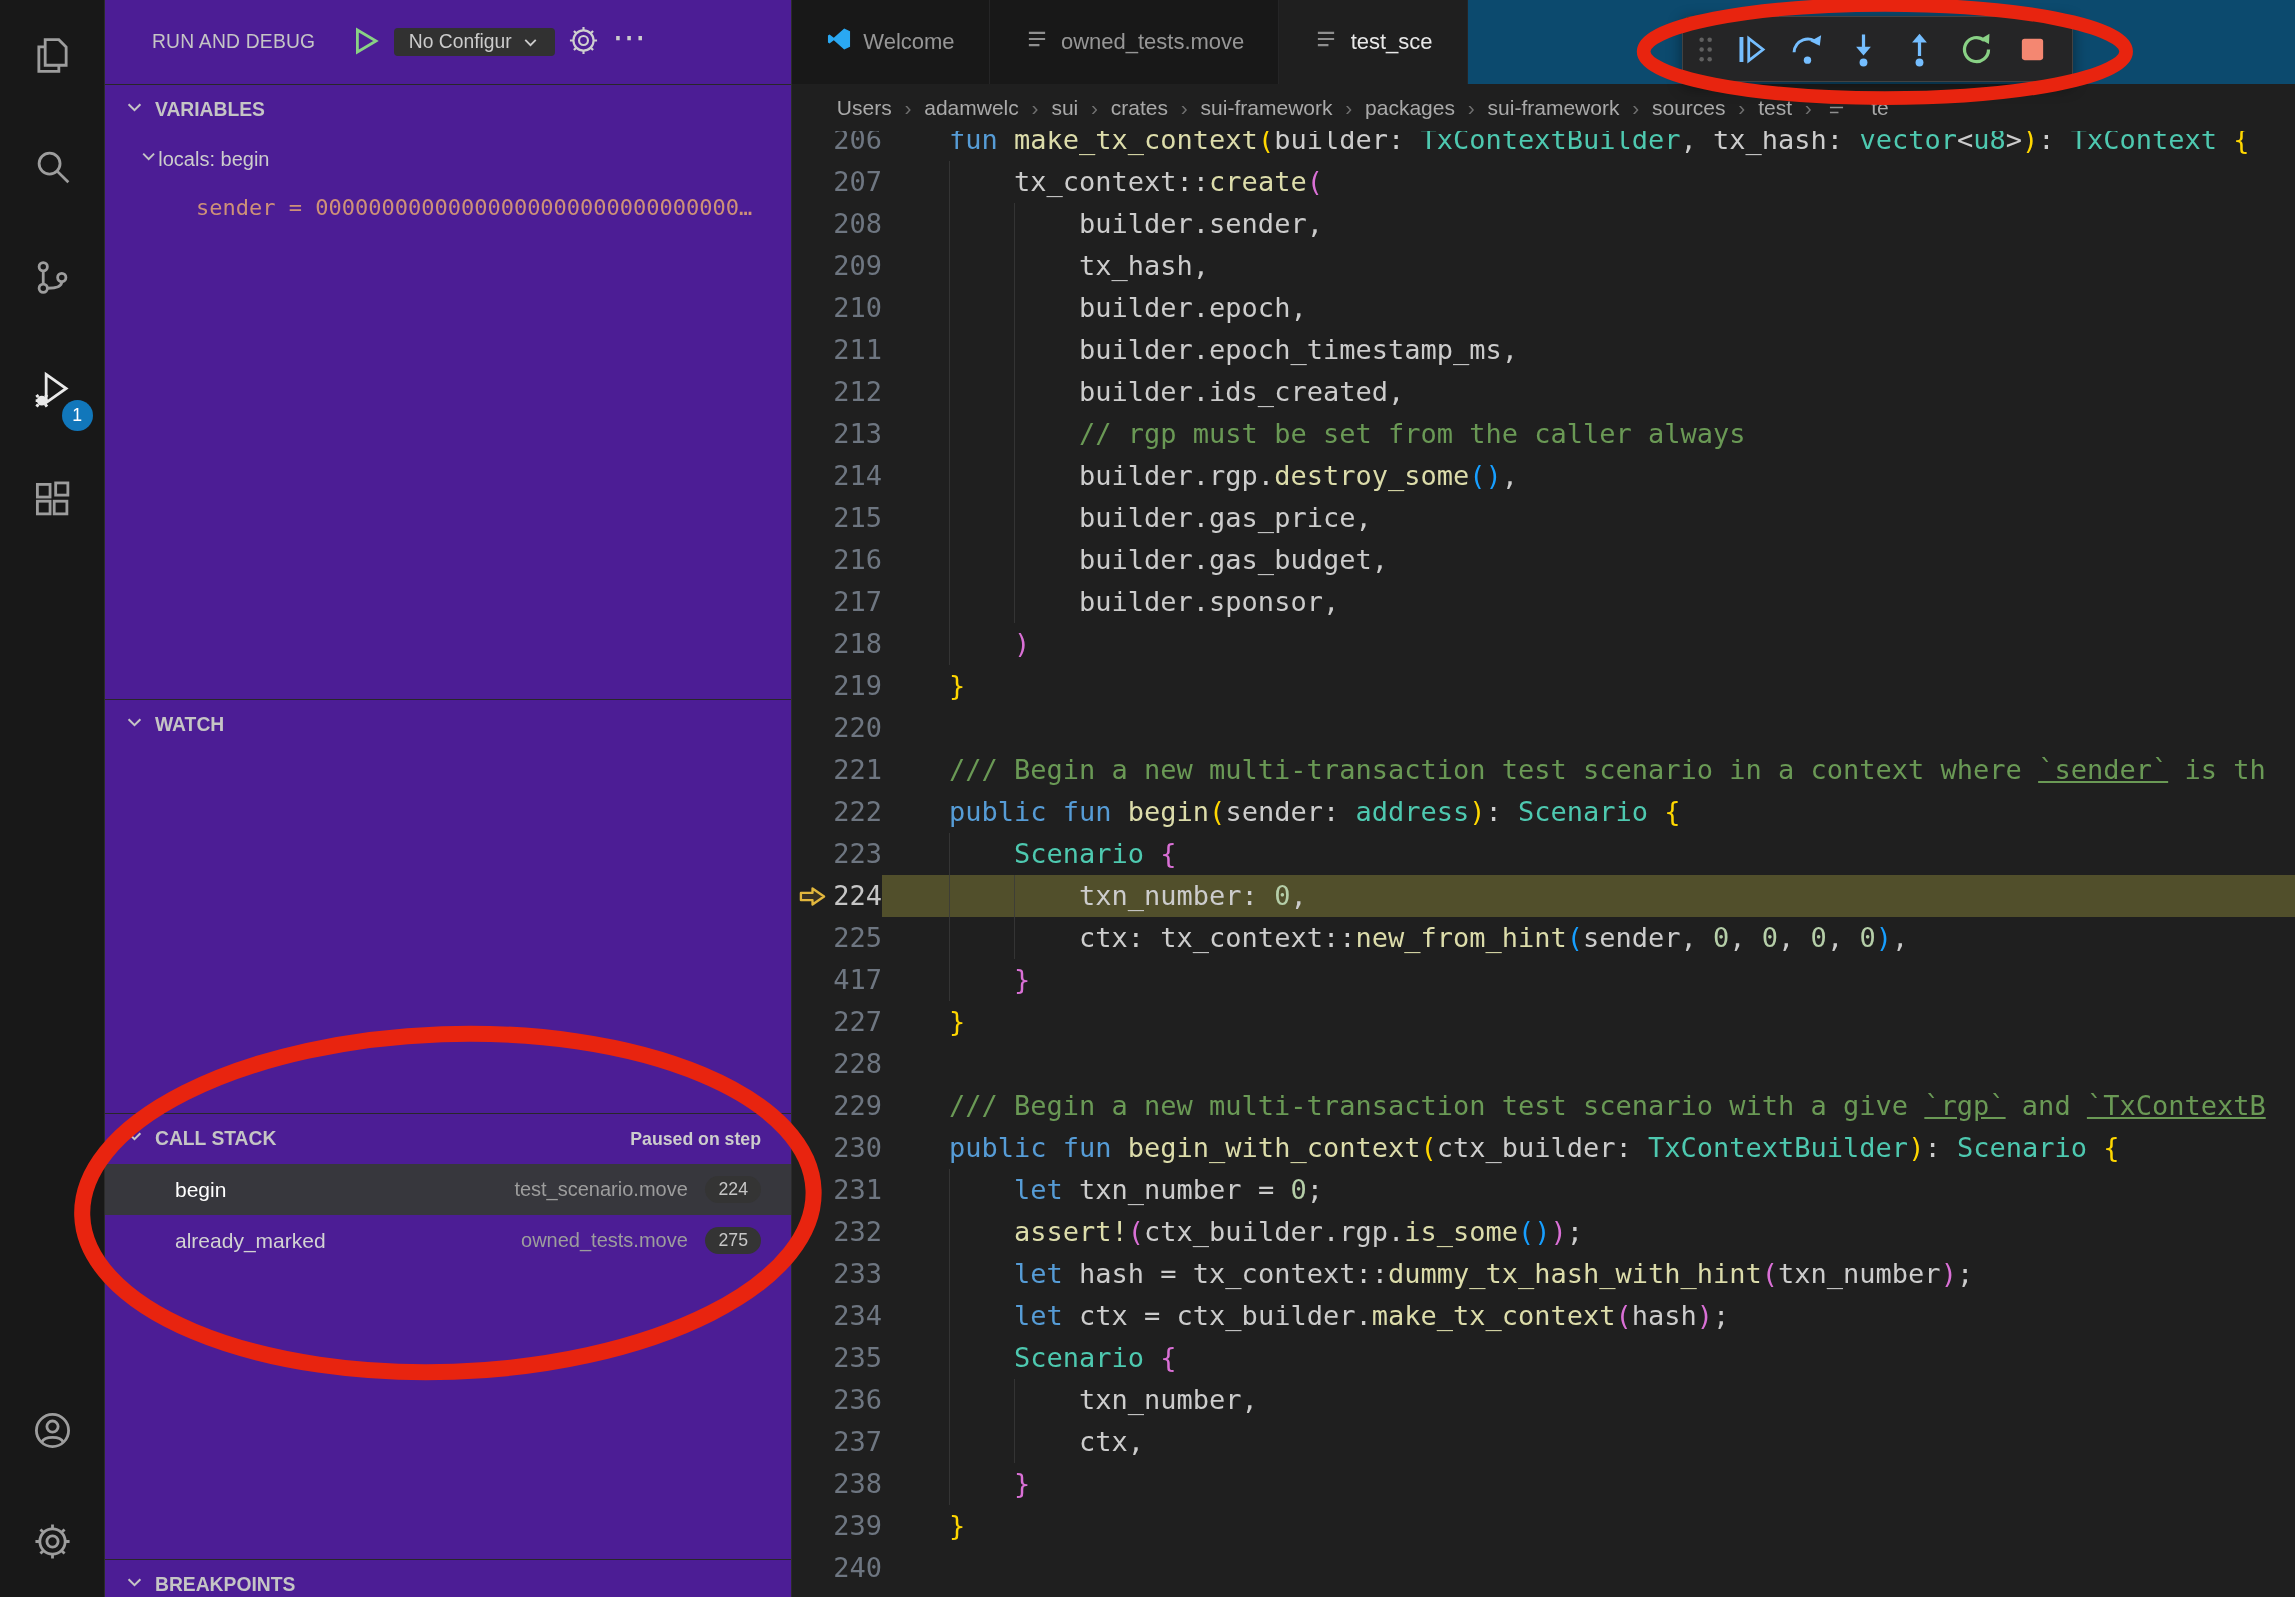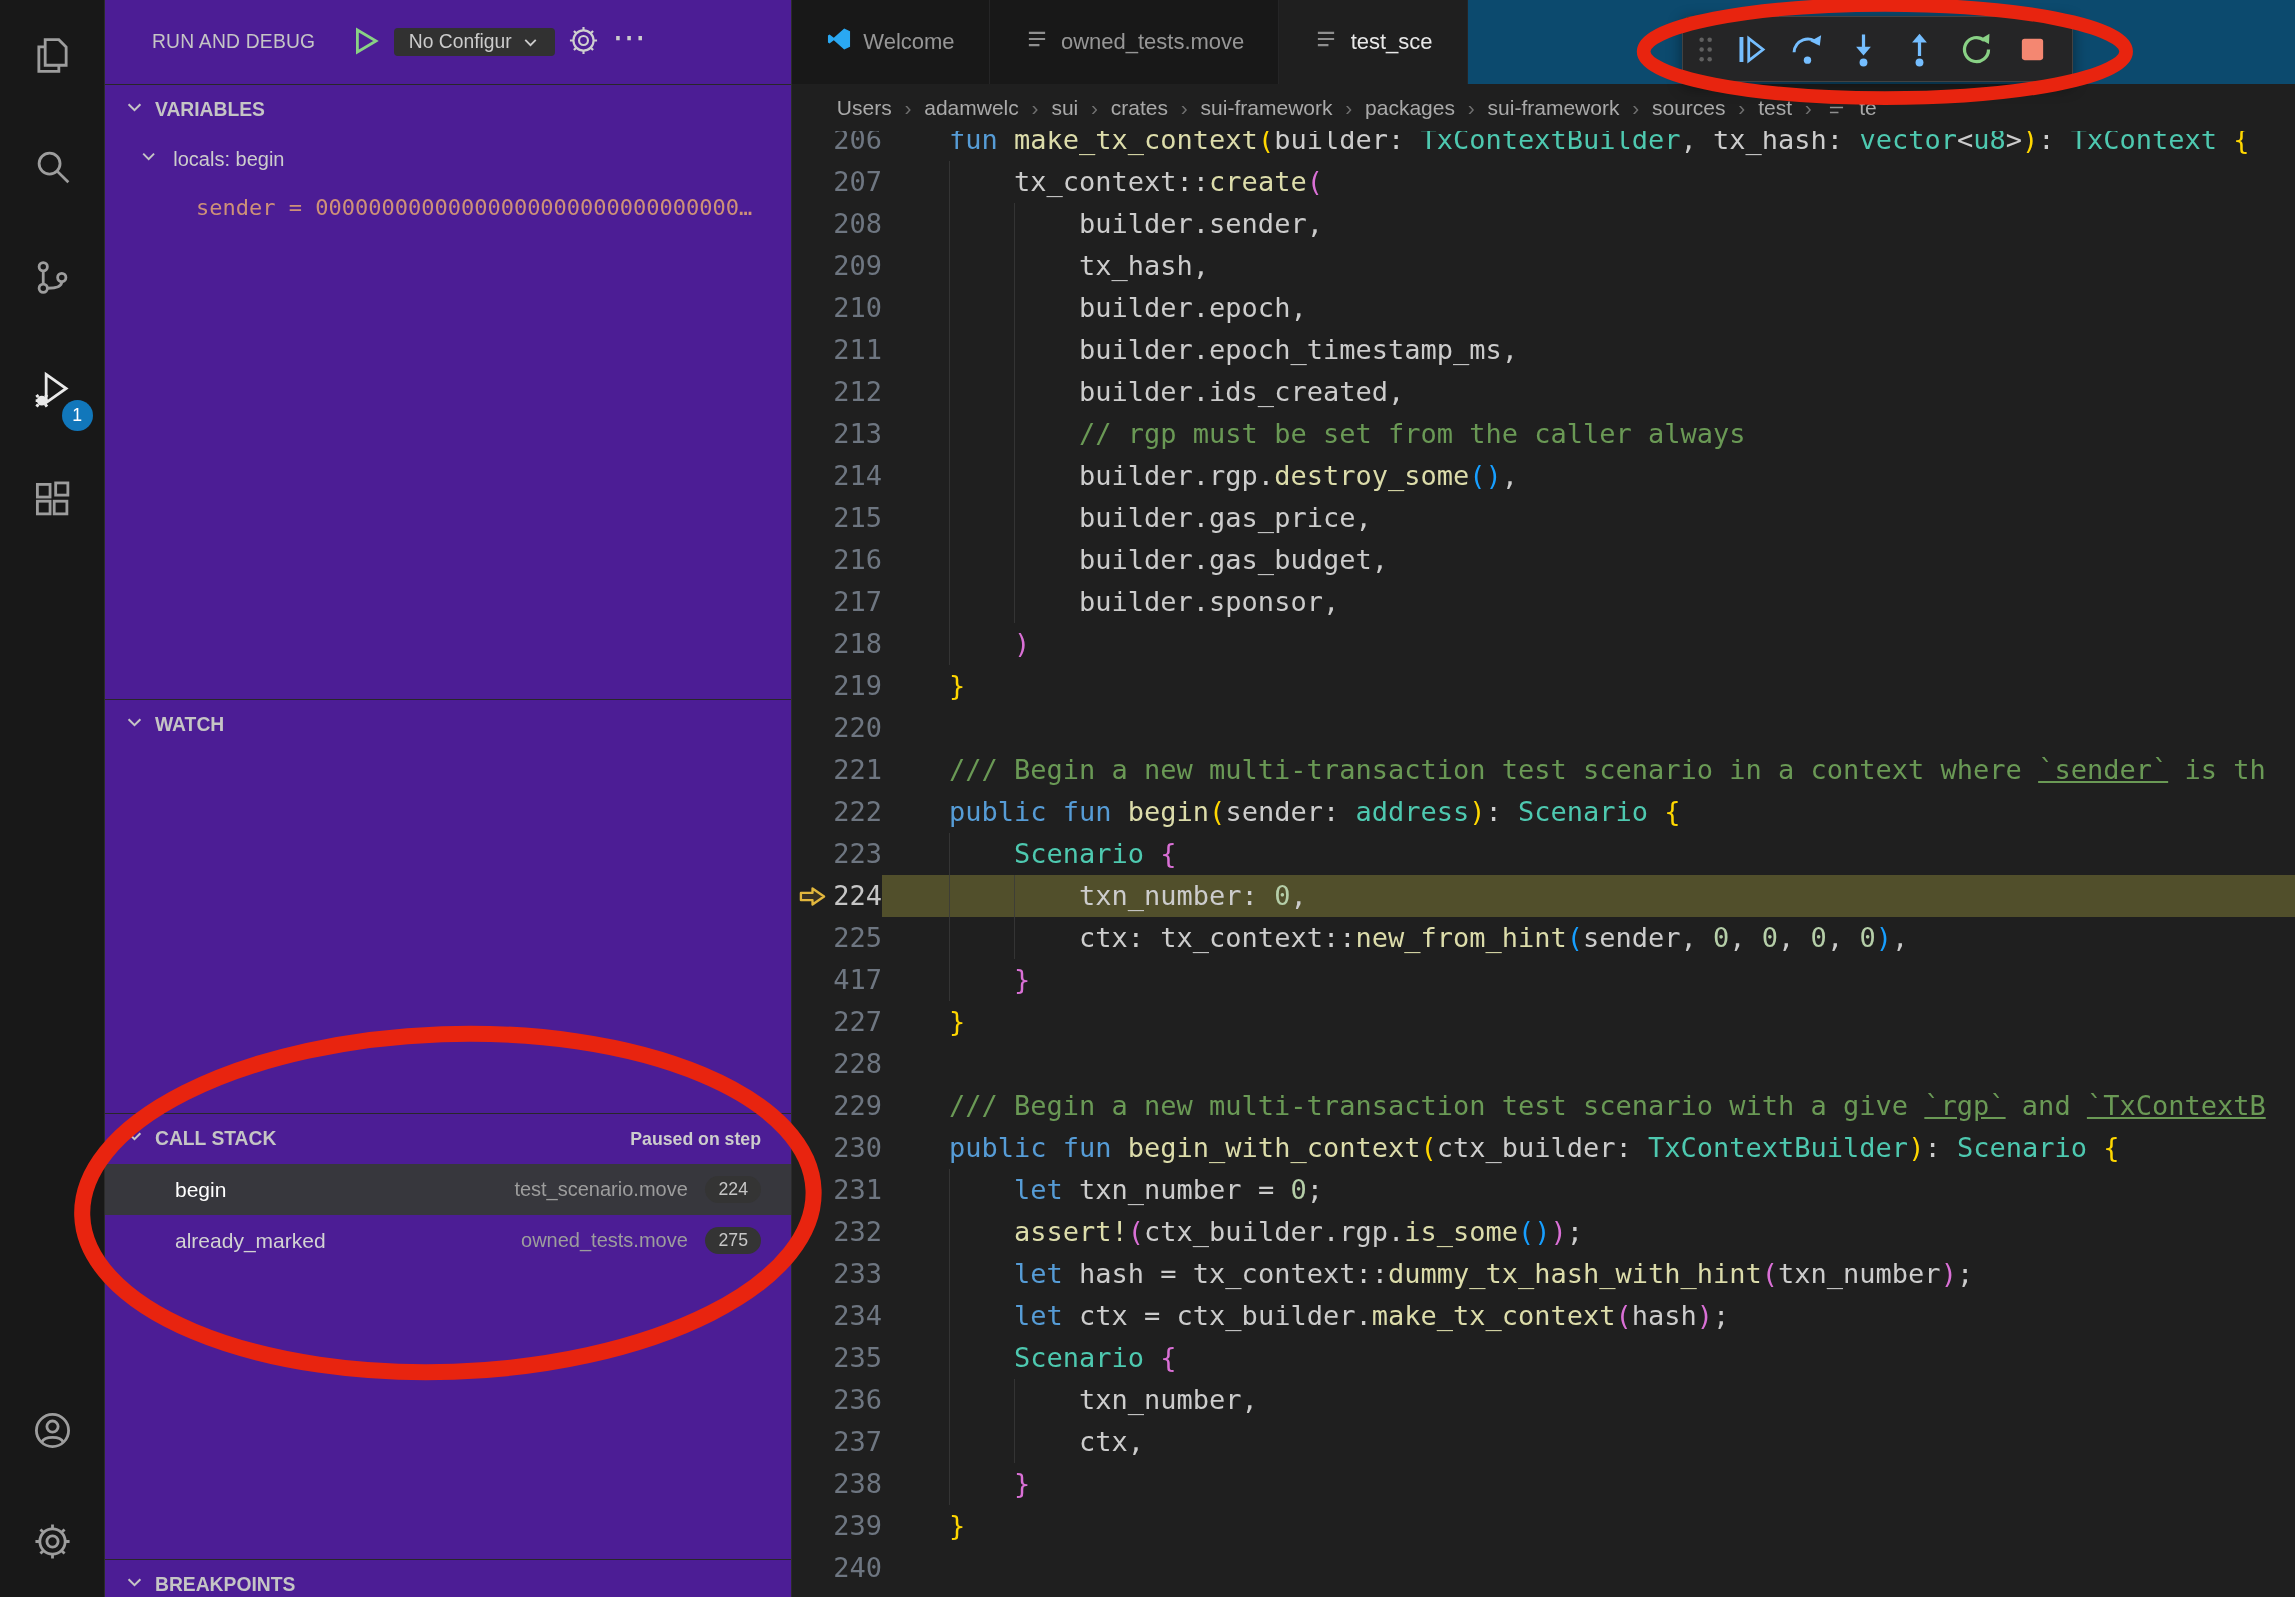--- a/index.html
+++ b/index.html
@@ -39,21 +39,21 @@
   .sec-variables { height:615px; }
   .sec-watch { height:414px; }
   .sec-callstack { height:446px; }
   .sec-breakpoints { flex:1; }
   .sec-header { height:50px; display:flex; align-items:center; gap:9.7px; padding:0 30px 0 19.3px;
     font-size:19.3px; font-weight:700; color:#c5c5c5; }
   .sec-header svg { width:21px; height:21px; }
   .chev svg { stroke:#c5c5c5; stroke-width:1.6; fill:none; }
   .sec-status { margin-left:auto; font-size:17.7px; font-weight:700; color:#cccccc; }
 
-  .tree-row { height:48px; display:flex; align-items:center; gap:15px; padding-left:34px;
+  .tree-row { height:48px; display:flex; align-items:center; gap:0; padding-left:34px;
     font-size:20px; color:#cccccc; }
   .tree-row .chev svg { width:19.3px; height:19.3px; }
   .var-row { padding-left:91px; font-family:"DejaVu Sans Mono",monospace; font-size:22px; color:#ce9178; white-space:nowrap; }
 
   .frame-row { height:51px; display:flex; align-items:center; padding:0 30px 0 70px; font-size:21px; color:#d2d2d2; }
   .frame-row.selected { background:#37373d; color:#ffffff; }
   .frame-file { margin-left:auto; color:#9d9d9d; font-size:20px; }
   .frame-badge { margin-left:17.7px; background:#343434; color:#c7c7c7; font-size:17.7px;
     padding:3.2px 13px; border-radius:17.7px; }
 
@@ -62,21 +62,21 @@
   .tabbar { height:84px; background:#0c4a6e; display:flex; }
   .tab { display:flex; align-items:center; gap:11.3px; padding:0 34px; font-size:22px; color:#969696;
     background:#181818; border-right:0.8px solid #252526; white-space:nowrap; }
   .tab.active { background:#1f1f1f; color:#e8e8e8; }
   .tab-ico svg { width:26px; height:26px; }
 
   .breadcrumbs { height:47px; display:flex; align-items:center; padding-left:40px; font-size:21px;
     color:#a9a9a9; white-space:nowrap; overflow:hidden; }
   .bc-item { padding:0 4.8px; }
   .bc-sep { color:#707070; padding:0 8px; }
-  .bc-file { display:flex; align-items:center; gap:12px; padding-left:6.4px; color:#a9a9a9; }
+  .bc-file { display:flex; align-items:center; gap:24px; padding-left:6.4px; color:#a9a9a9; }
   .bc-file svg { width:21px; height:21px; stroke:#8f8f8f; stroke-width:1.3; fill:none; }
 
   .code-area { position:absolute; top:131px; left:0; right:0; bottom:0; overflow:hidden;
     font-family:"DejaVu Sans Mono",monospace; font-size:27px; }
   #code-lines { margin-top:-12px; }
   .cl { display:flex; height:42px; line-height:42px; white-space:pre; }
   .glyph { width:40px; flex:none; display:flex; align-items:center; justify-content:center; }
   .glyph svg { width:29px; height:21px; }
   .lnum { width:50px; flex:none; text-align:right; color:#6e7681; }
   .lbody { flex:1; padding-left:67px; overflow:hidden; color:#cccccc; }

